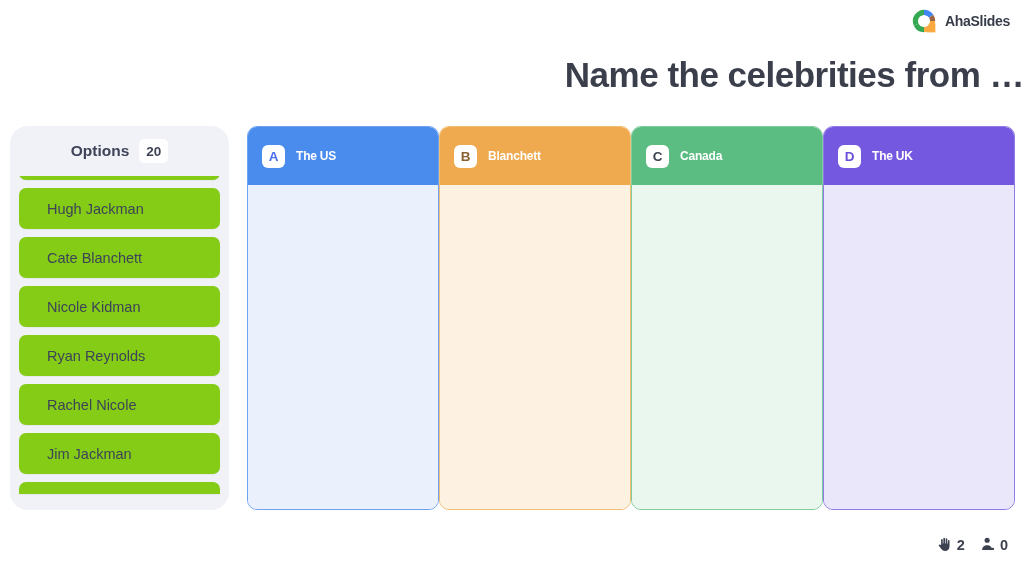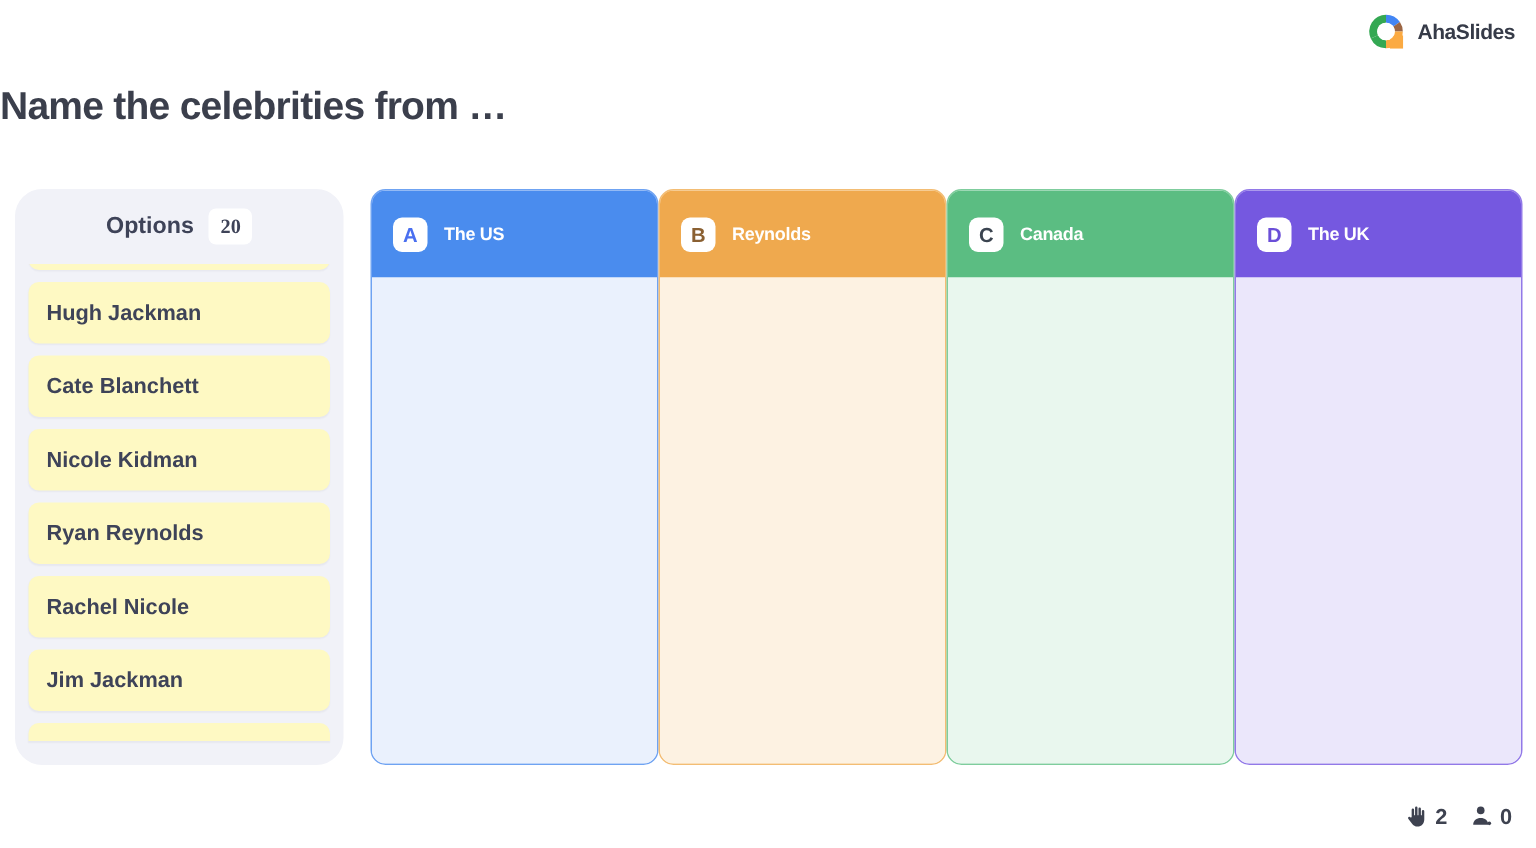--- a/index.html
+++ b/index.html
@@ -22,23 +22,24 @@
   }
   .brand-mark { width:28px; height:28px; display:block; }
   .brand-name {
     font-size:14px; font-weight:700; letter-spacing:-0.3px;
     color:#363b48;
   }
 
   
   .page-title {
     position:absolute; top:55px; left:0; right:0;
-    text-align:left;
-    font-size:26px; font-weight:700; letter-spacing:-0.5px;
+    text-align:right;
+    font-size:35px; font-weight:700; letter-spacing:-0.5px;
     color:#3b3f4c;
+    padding-left:24px;
   }
 
   
   .board {
     position:absolute; left:10px; top:126px;
     width:1004px; height:384px;
     display:flex; align-items:flex-start; gap:0;
   }
 
   
@@ -54,38 +55,37 @@
     height:50px; flex:0 0 auto;
     display:flex; align-items:center; justify-content:center; gap:10px;
   }
   .options-title {
     font-size:15.5px; font-weight:700; color:#3e4358;
   }
   .options-count {
     min-width:29px; height:24px; padding:0 6px;
     background:#ffffff; border-radius:5px;
     display:flex; align-items:center; justify-content:center;
-    font-size:13.5px; font-weight:700; color:#3e4358;font-family:Liberation Serif, serif;
+    font-size:13.5px; font-weight:700; color:#3e4358;
   }
   .options-list {
     flex:1 1 auto;
     padding:0 9px 8px 9px;
     display:flex; flex-direction:column; gap:8px;
     overflow:hidden;
   }
   .option-item {
     flex:0 0 auto;
     height:41px;
-    background:#fef9c3;
+    background:#84cc16;
     border-radius:7px;
     display:flex; align-items:center;
-    padding:0 12px;
+    padding:0 28px;
     font-size:14.5px; color:#3e4358;
     box-shadow:0 1px 1px rgba(60,66,87,.05);
-    font-weight:bold;
   }
   .option-item.clipped-top {
     height:10px; margin-top:-6px;
     border-radius:0 0 7px 7px;
   }
   .option-item.clipped-bottom {
     height:12px;
     border-radius:7px 7px 0 0;
   }
 
@@ -195,21 +195,21 @@
         <div class="column-head" style="background: rgb(74, 140, 238);">
           <span class="column-badge" style="color: rgb(74, 111, 240);">A</span>
           <span class="column-label">The US</span>
         </div>
         <div class="column-body" style="background: rgb(234, 241, 253);"></div>
       </div>
 
       <div class="column" style="border-color: rgb(243, 189, 116); background: rgb(253, 242, 226);">
         <div class="column-head" style="background: rgb(239, 169, 78);">
           <span class="column-badge" style="color: rgb(138, 96, 50);">B</span>
-          <span class="column-label">Reynolds</span>
+          <span class="column-label">Blanchett</span>
         </div>
         <div class="column-body" style="background: rgb(253, 242, 226);"></div>
       </div>
 
       <div class="column" style="border-color: rgb(127, 205, 157); background: rgb(233, 247, 238);">
         <div class="column-head" style="background: rgb(91, 189, 130);">
           <span class="column-badge" style="color: rgb(59, 68, 80);">C</span>
           <span class="column-label">Canada</span>
         </div>
         <div class="column-body" style="background: rgb(233, 247, 238);"></div>

